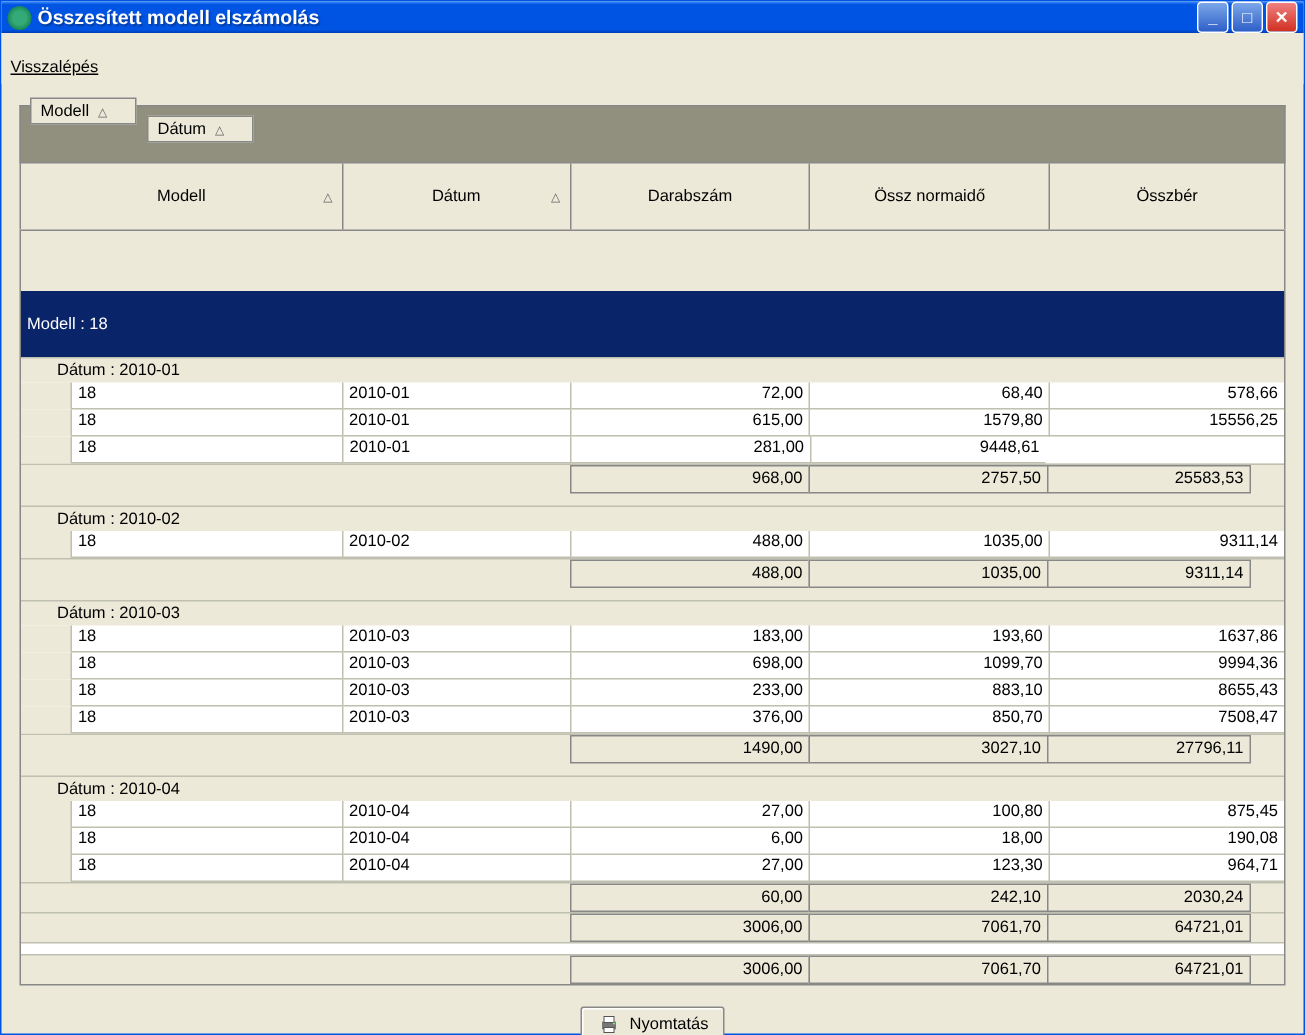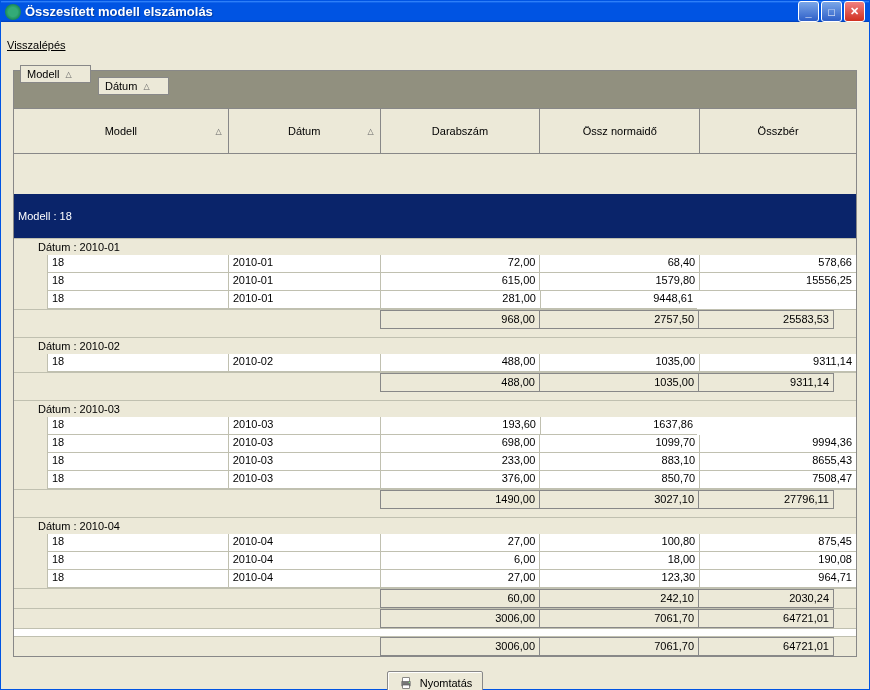--- a/index.html
+++ b/index.html
@@ -155,20 +155,21 @@
             <div class="scell s3">488,00</div>
             <div class="scell s4">1035,00</div>
             <div class="scell s5">9311,14</div>
           </div>
           <div class="spacer8"></div>
           <div class="subgroup">Dátum : 2010-03</div>
           <div class="datarow">
             <div class="indent"></div>
             <div class="cell cc1">18</div>
             <div class="cell cc2">2010-03</div>
+            <div class="cell cc3">183,00</div>
             <div class="cell cc4">193,60</div>
             <div class="cell cc5">1637,86</div>
           </div>
           <div class="datarow">
             <div class="indent"></div>
             <div class="cell cc1">18</div>
             <div class="cell cc2">2010-03</div>
             <div class="cell cc3">698,00</div>
             <div class="cell cc4">1099,70</div>
             <div class="cell cc5">9994,36</div>

